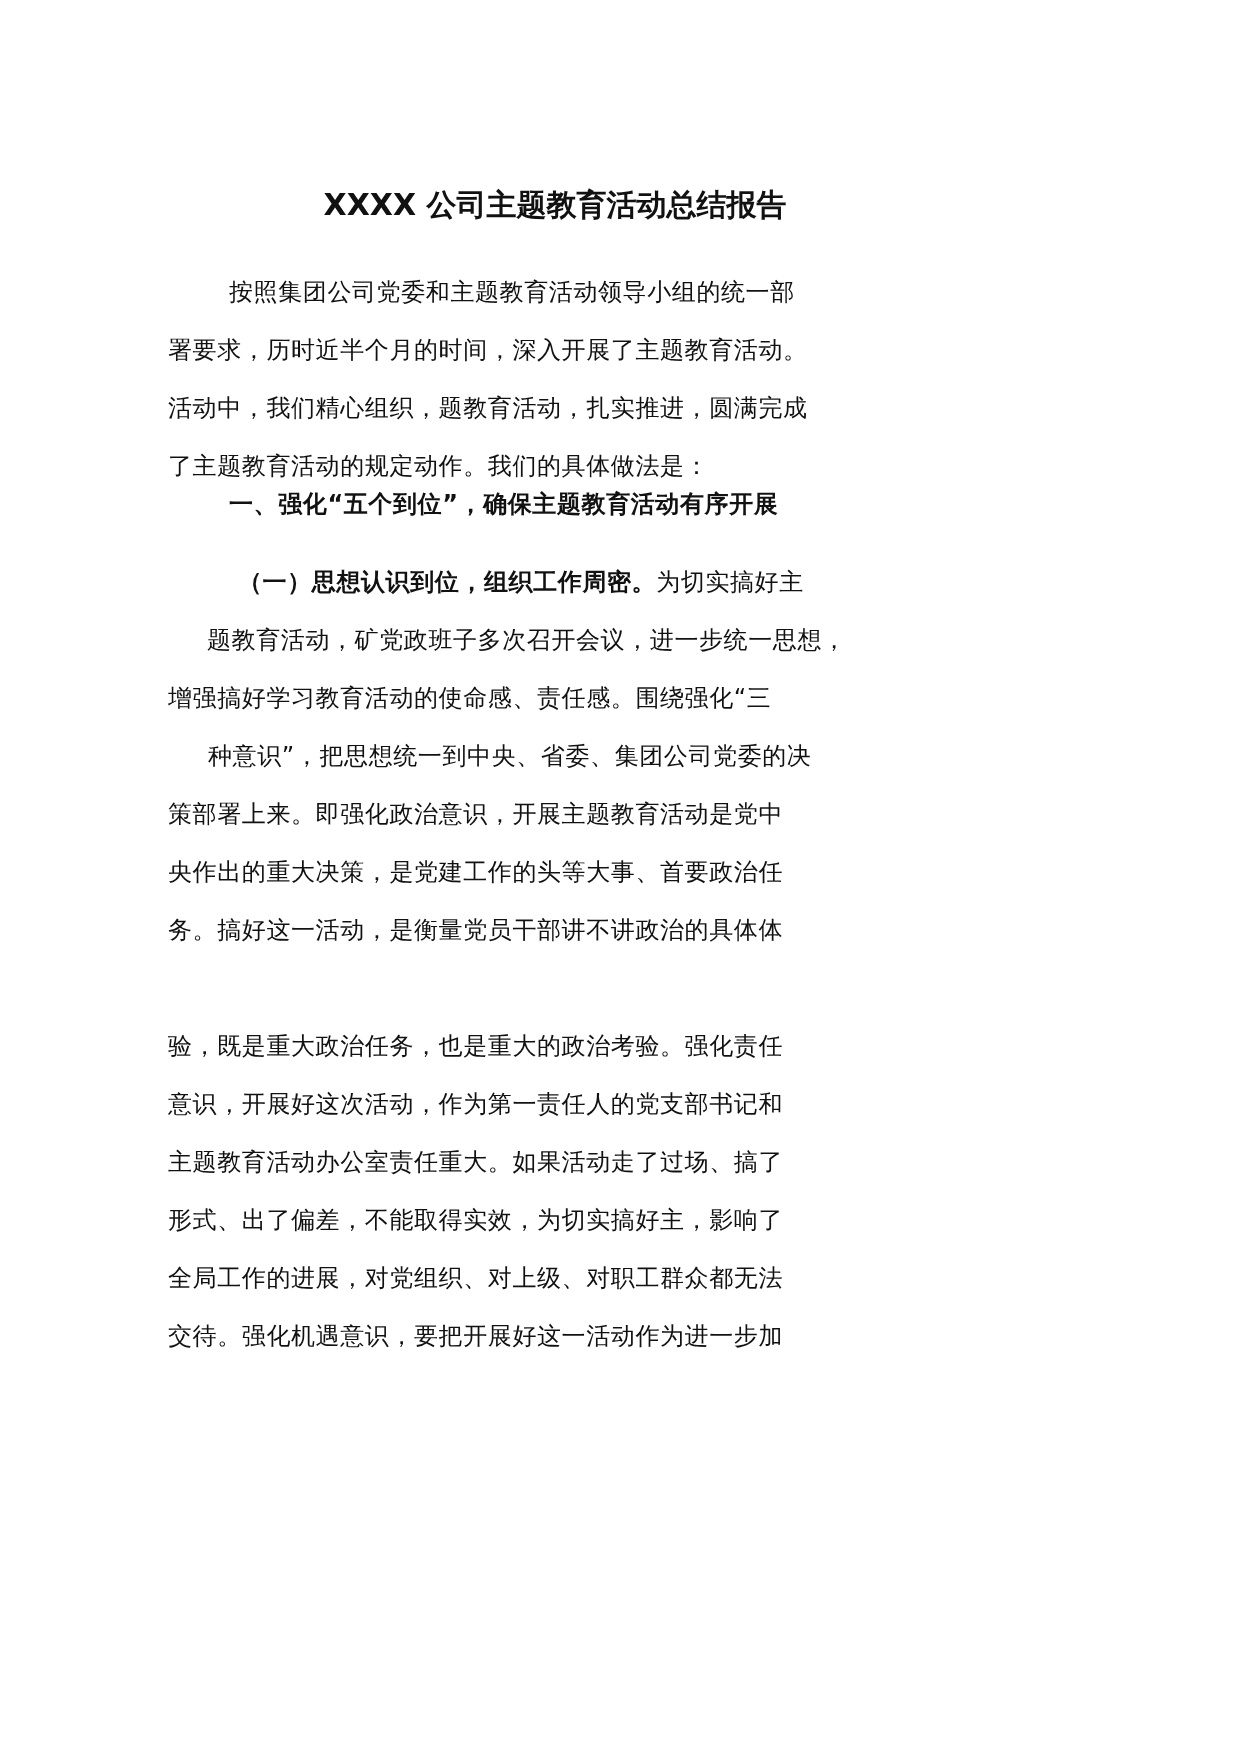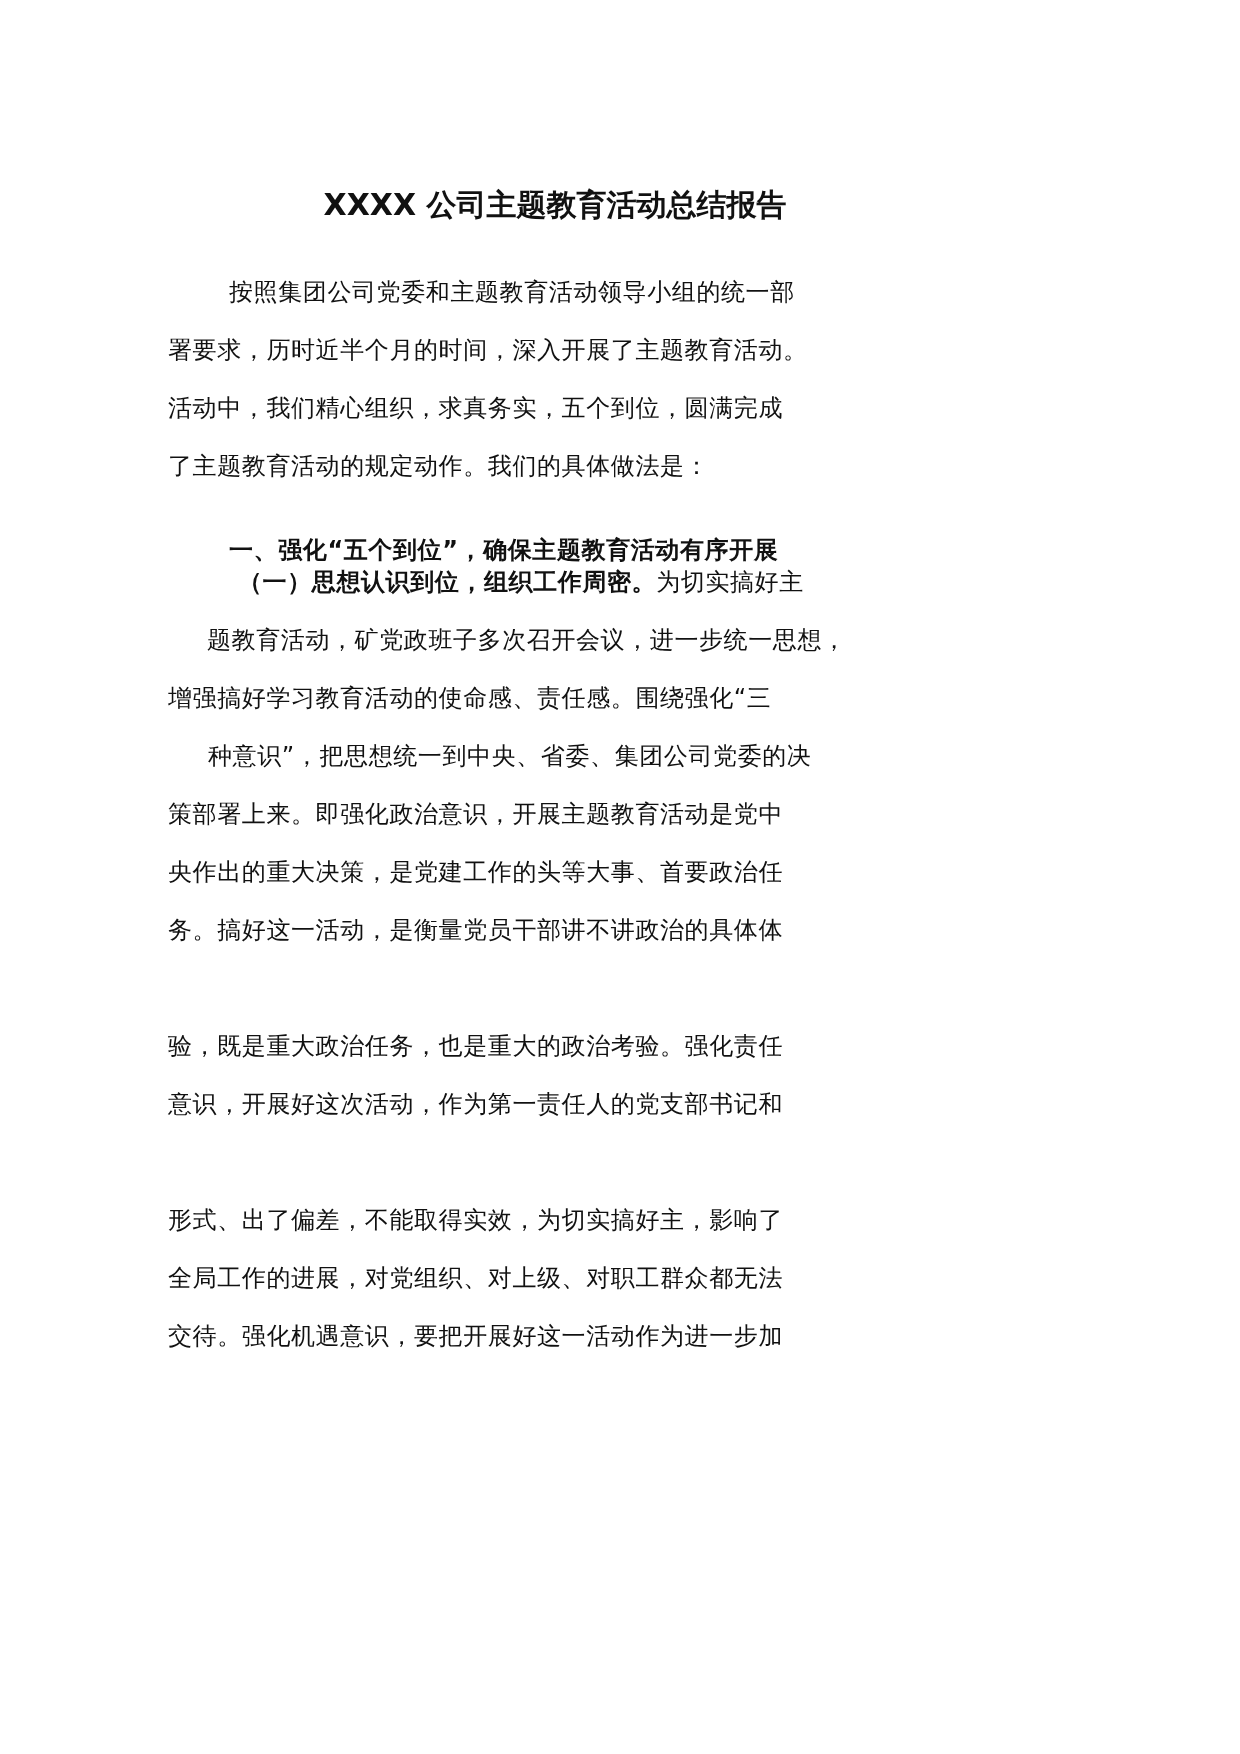--- a/index.html
+++ b/index.html
@@ -17,34 +17,35 @@
 </style>
 </head>
 <body>
 
 <div class="page">
 
   <div class="title">XXXX 公司主题教育活动总结报告</div>
 
   <div class="line indent" style="top:270px;">按照集团公司党委和主题教育活动领导小组的统一部</div>
   <div class="line" style="top:328px;">署要求，历时近半个月的时间，深入开展了主题教育活动。</div>
-  <div class="line" style="top:386px;">活动中，我们精心组织，求真务实，五个到位，圆满完成</div>
+  <div class="line" style="top:386px;">活动中，我们精心组织，题教育活动，扎实推进，圆满完成</div>
   <div class="line" style="top:444px;">了主题教育活动的规定动作。我们的具体做法是：</div>
 
-  <div class="line indent heading" style="top:528px;">一、强化“五个到位”，确保主题教育活动有序开展</div>
+  <div class="line indent heading" style="top:482px;">一、强化“五个到位”，确保主题教育活动有序开展</div>
 
   <div class="line sub-indent" style="top:560px;">
     <b>（一）思想认识到位，组织工作周密。</b><span>为切实搞好主</span>
   </div>
 
   <div class="line" style="top:618px;margin-left:39px;">题教育活动，矿党政班子多次召开会议，进一步统一思想，</div>
   <div class="line" style="top:676px;">增强搞好学习教育活动的使命感、责任感。围绕强化“三</div>
   <div class="line" style="top:734px;margin-left:40px;">种意识”，把思想统一到中央、省委、集团公司党委的决</div>
   <div class="line" style="top:792px;">策部署上来。即强化政治意识，开展主题教育活动是党中</div>
   <div class="line" style="top:850px;">央作出的重大决策，是党建工作的头等大事、首要政治任</div>
   <div class="line" style="top:908px;">务。搞好这一活动，是衡量党员干部讲不讲政治的具体体</div>
   <div class="line" style="top:1024px;">验，既是重大政治任务，也是重大的政治考验。强化责任</div>
   <div class="line" style="top:1082px;">意识，开展好这次活动，作为第一责任人的党支部书记和</div>
+  <div class="line" style="top:1140px;">主题教育活动办公室责任重大。如果活动走了过场、搞了</div>
   <div class="line" style="top:1198px;">形式、出了偏差，不能取得实效，为切实搞好主，影响了</div>
   <div class="line" style="top:1256px;font-family:Liberation Serif, serif;">全局工作的进展，对党组织、对上级、对职工群众都无法</div>
   <div class="line" style="top:1314px;">交待。强化机遇意识，要把开展好这一活动作为进一步加</div>
 
 </div>
 
 </body></html>

